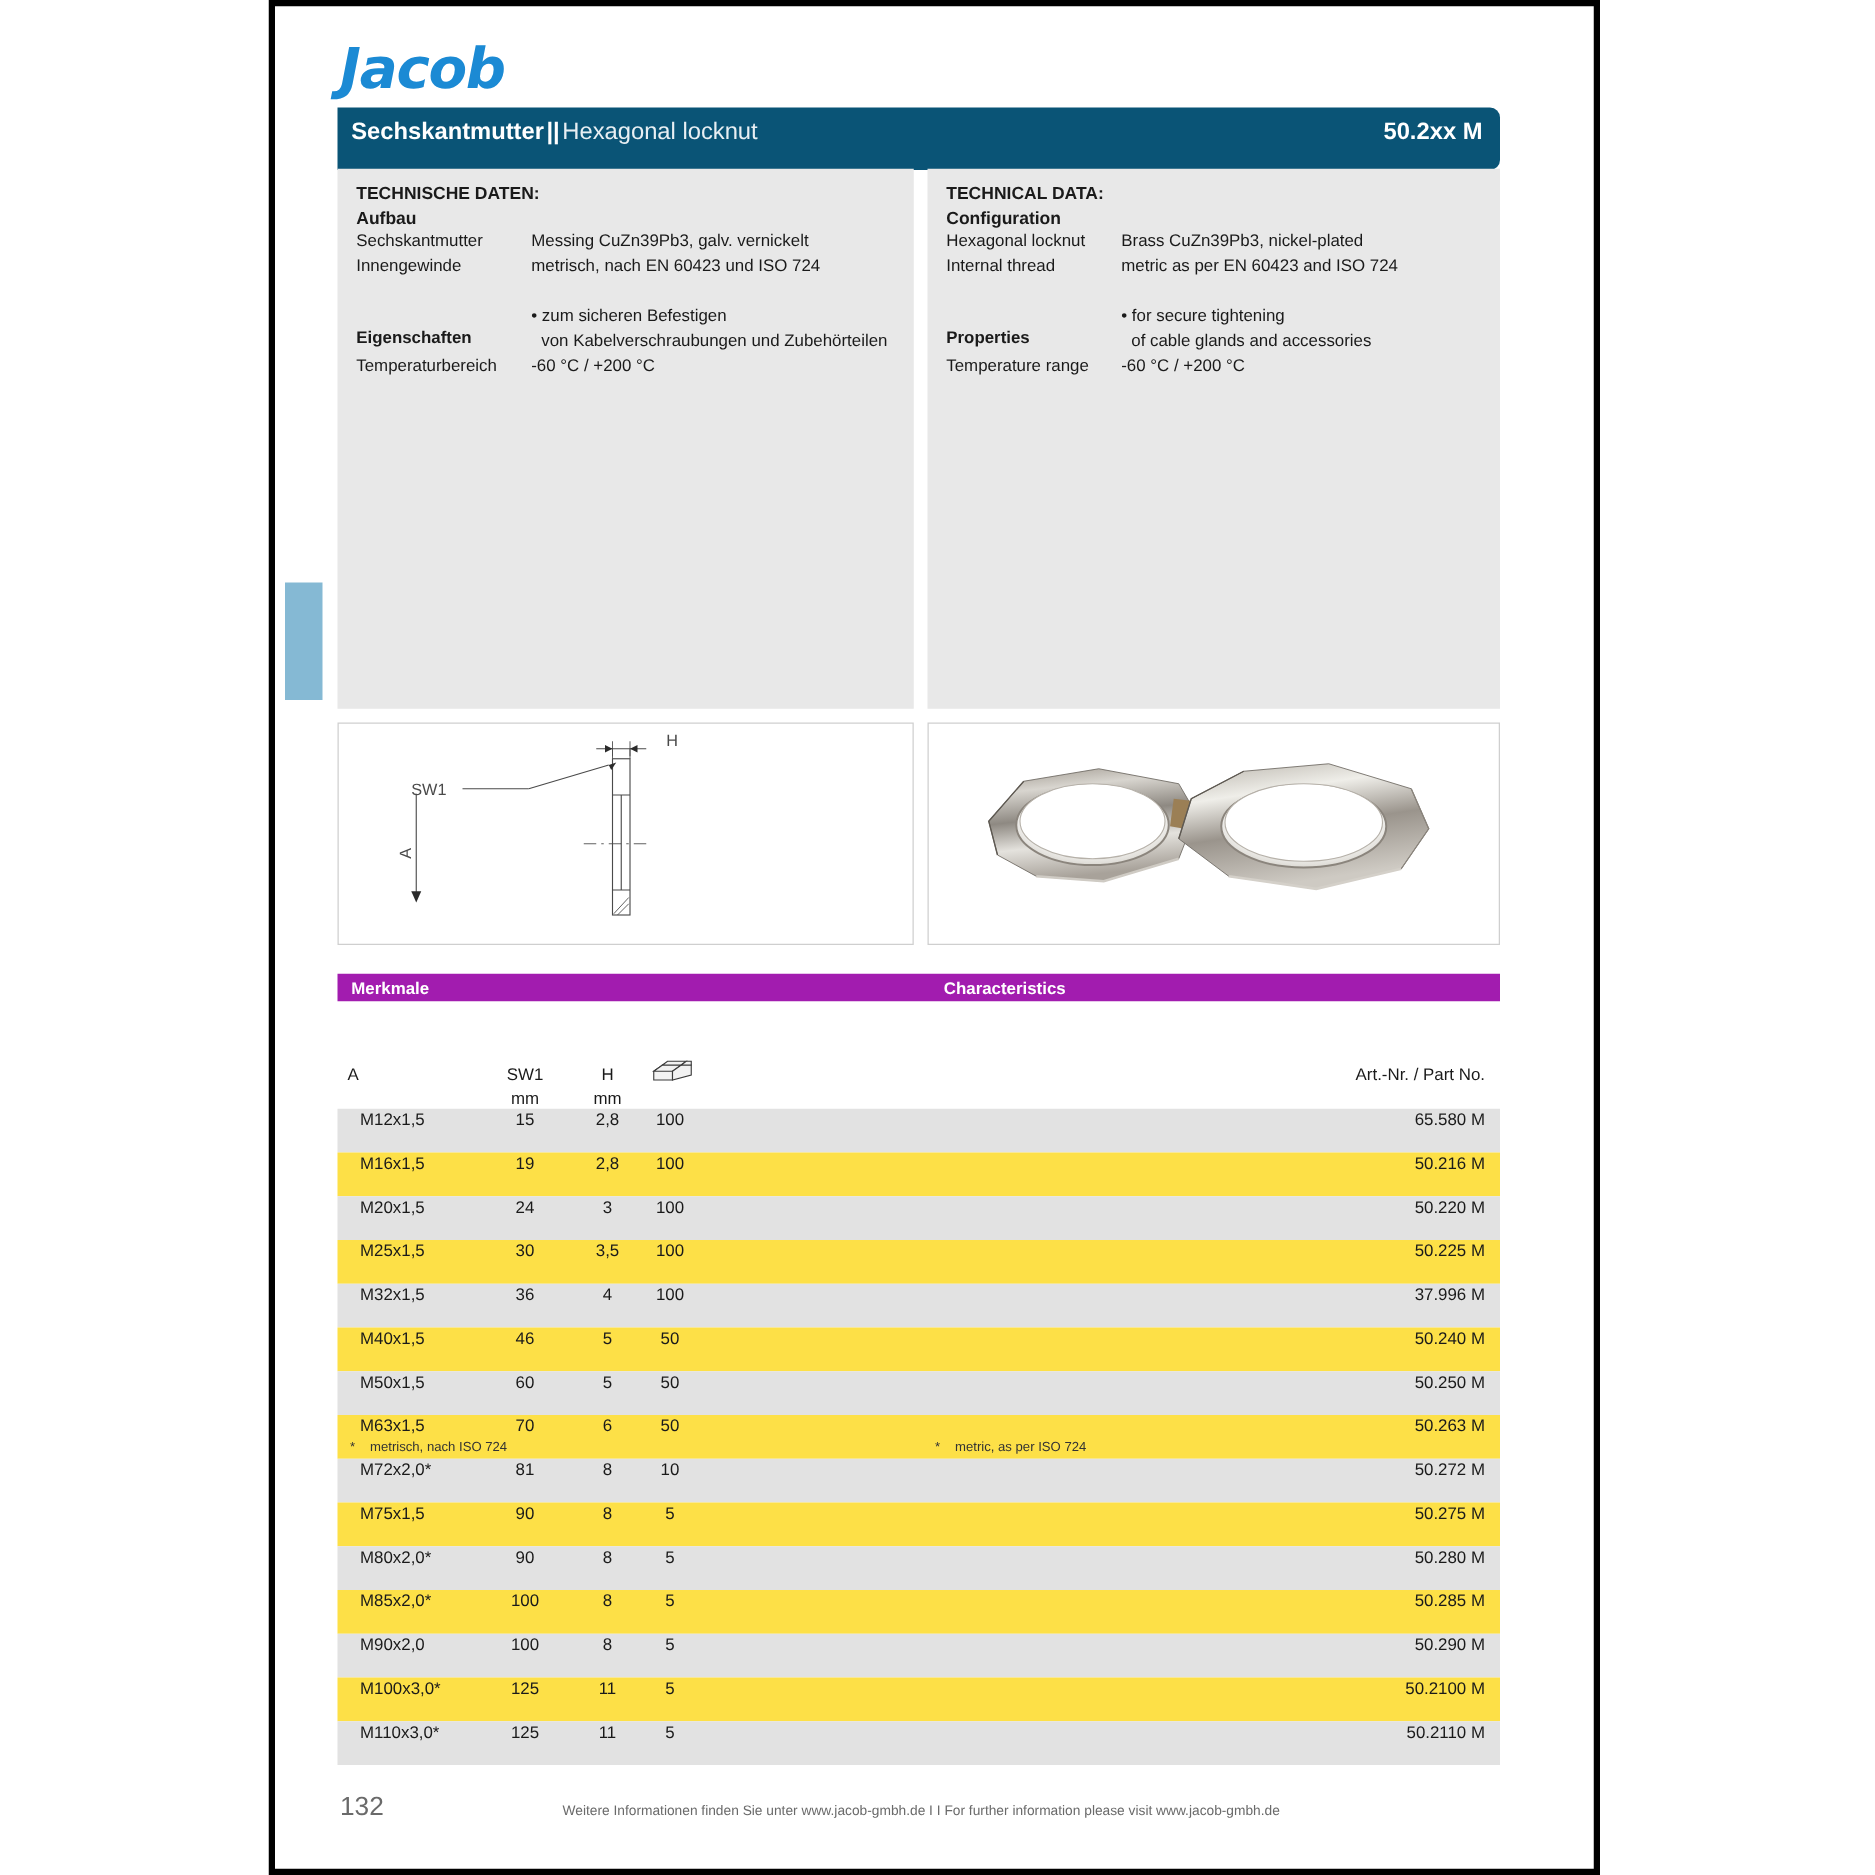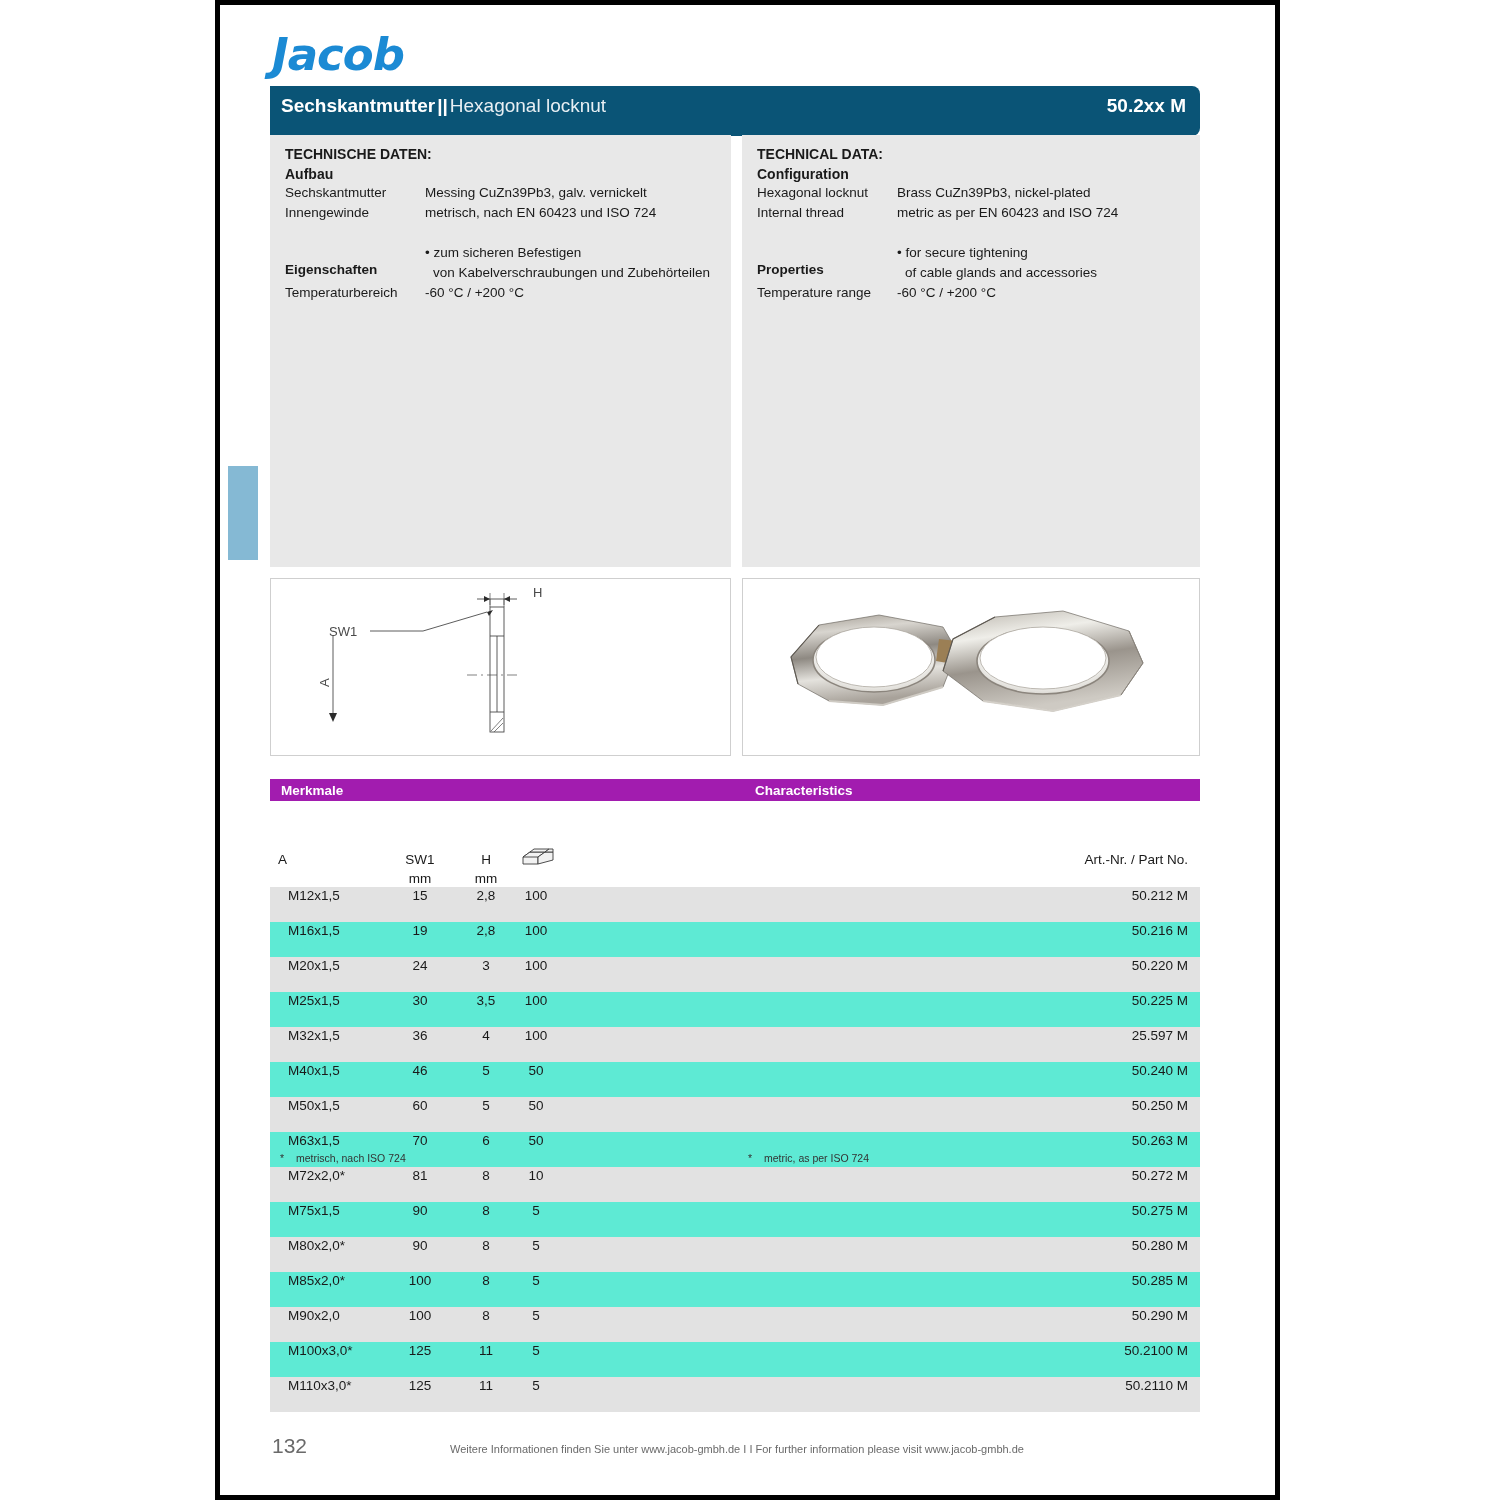--- a/index.html
+++ b/index.html
@@ -194,21 +194,21 @@
   .th-unit1  { left: 120px; width: 60px; top: 56px; }
   .th-unit2  { left: 196px; width: 40px; top: 56px; }
 
   .trow {
     position: relative;
     height: 35px;
     font-size: 13.5px;
     color: #1a1a1a;
   }
   .trow.odd  { background: #e2e2e2; }
-  .trow.even { background: #5eead4; }
+  .trow.even { background: #fde047; }
   .cell { position: absolute; top: 1px; }
   .c-a   { left: 18px; }
   .c-sw1 { left: 120px; width: 60px; text-align: center; }
   .c-h   { left: 196px; width: 40px; text-align: center; }
   .c-pk  { left: 244px; width: 44px; text-align: center; }
   .c-art { right: 12px; text-align: right; }
 
   
   #footnotes {
     position: absolute;
@@ -389,21 +389,21 @@
     <div class="th th-art">Art.-Nr. / Part No.</div>
     <div class="th th-unit1">mm</div>
     <div class="th th-unit2">mm</div>
   </div>
   <div id="tbody">
       <div class="trow odd">
         <div class="cell c-a">M12x1,5</div>
         <div class="cell c-sw1">15</div>
         <div class="cell c-h">2,8</div>
         <div class="cell c-pk">100</div>
-        <div class="cell c-art">50.212 M</div>
+        <div class="cell c-art">65.580 M</div>
       </div>
       <div class="trow even">
         <div class="cell c-a">M16x1,5</div>
         <div class="cell c-sw1">19</div>
         <div class="cell c-h">2,8</div>
         <div class="cell c-pk">100</div>
         <div class="cell c-art">50.216 M</div>
       </div>
       <div class="trow odd">
         <div class="cell c-a">M20x1,5</div>
@@ -417,21 +417,21 @@
         <div class="cell c-sw1">30</div>
         <div class="cell c-h">3,5</div>
         <div class="cell c-pk">100</div>
         <div class="cell c-art">50.225 M</div>
       </div>
       <div class="trow odd">
         <div class="cell c-a">M32x1,5</div>
         <div class="cell c-sw1">36</div>
         <div class="cell c-h">4</div>
         <div class="cell c-pk">100</div>
-        <div class="cell c-art">25.597 M</div>
+        <div class="cell c-art">37.996 M</div>
       </div>
       <div class="trow even">
         <div class="cell c-a">M40x1,5</div>
         <div class="cell c-sw1">46</div>
         <div class="cell c-h">5</div>
         <div class="cell c-pk">50</div>
         <div class="cell c-art">50.240 M</div>
       </div>
       <div class="trow odd">
         <div class="cell c-a">M50x1,5</div>

